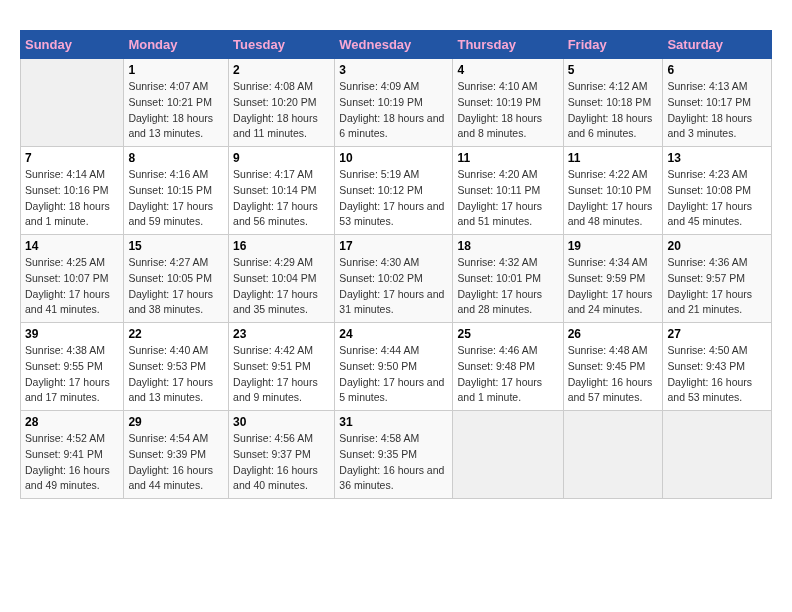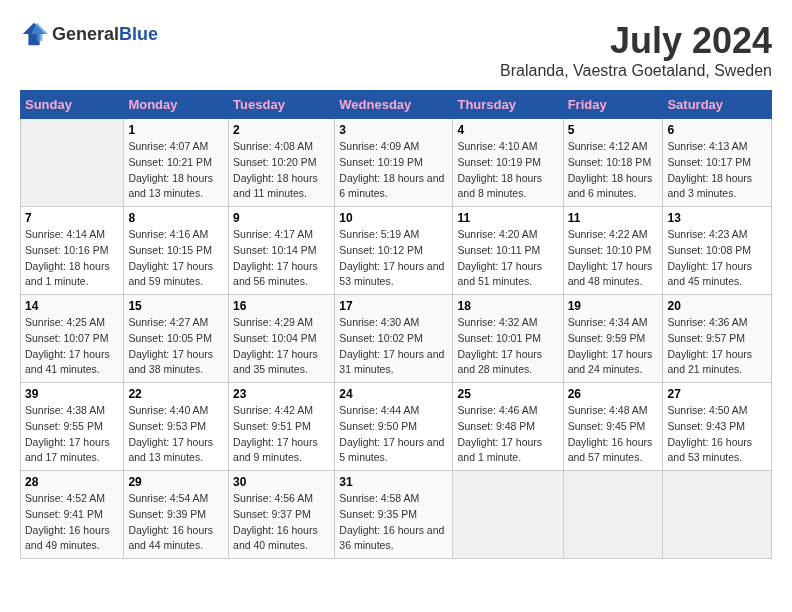--- a/index.html
+++ b/index.html
@@ -85,33 +85,20 @@
       color: #333;
     }
     .empty-cell {
       background-color: #f0f0f0 !important;
     }
   </style>
 </head>
 <body>
 
 <div class="header">
-  <div class="logo">
-    <svg class="logo-icon" viewBox="0 0 40 40">
-      <polygon points="20,4 36,20 28,20 28,36 12,36 12,20 4,20" fill="#2255a4"></polygon>
-      <polygon points="24,4 40,20 32,20 32,30 24,30 24,20 16,20" fill="#4a90d9" opacity="0.7"></polygon>
-    </svg>
-    <div>
-      <span class="logo-text-general">General</span><span class="logo-text-blue">Blue</span>
-    </div>
-  </div>
-  <div class="title-block">
-    <div class="main-title">July 2024</div>
-    <div class="subtitle">Bralanda, Vaestra Goetaland, Sweden</div>
-  </div>
 </div>
 
 <table>
   <thead>
     <tr>
     <th>Sunday</th>
         <th>Monday</th>
         <th>Tuesday</th>
         <th>Wednesday</th>
         <th>Thursday</th>

